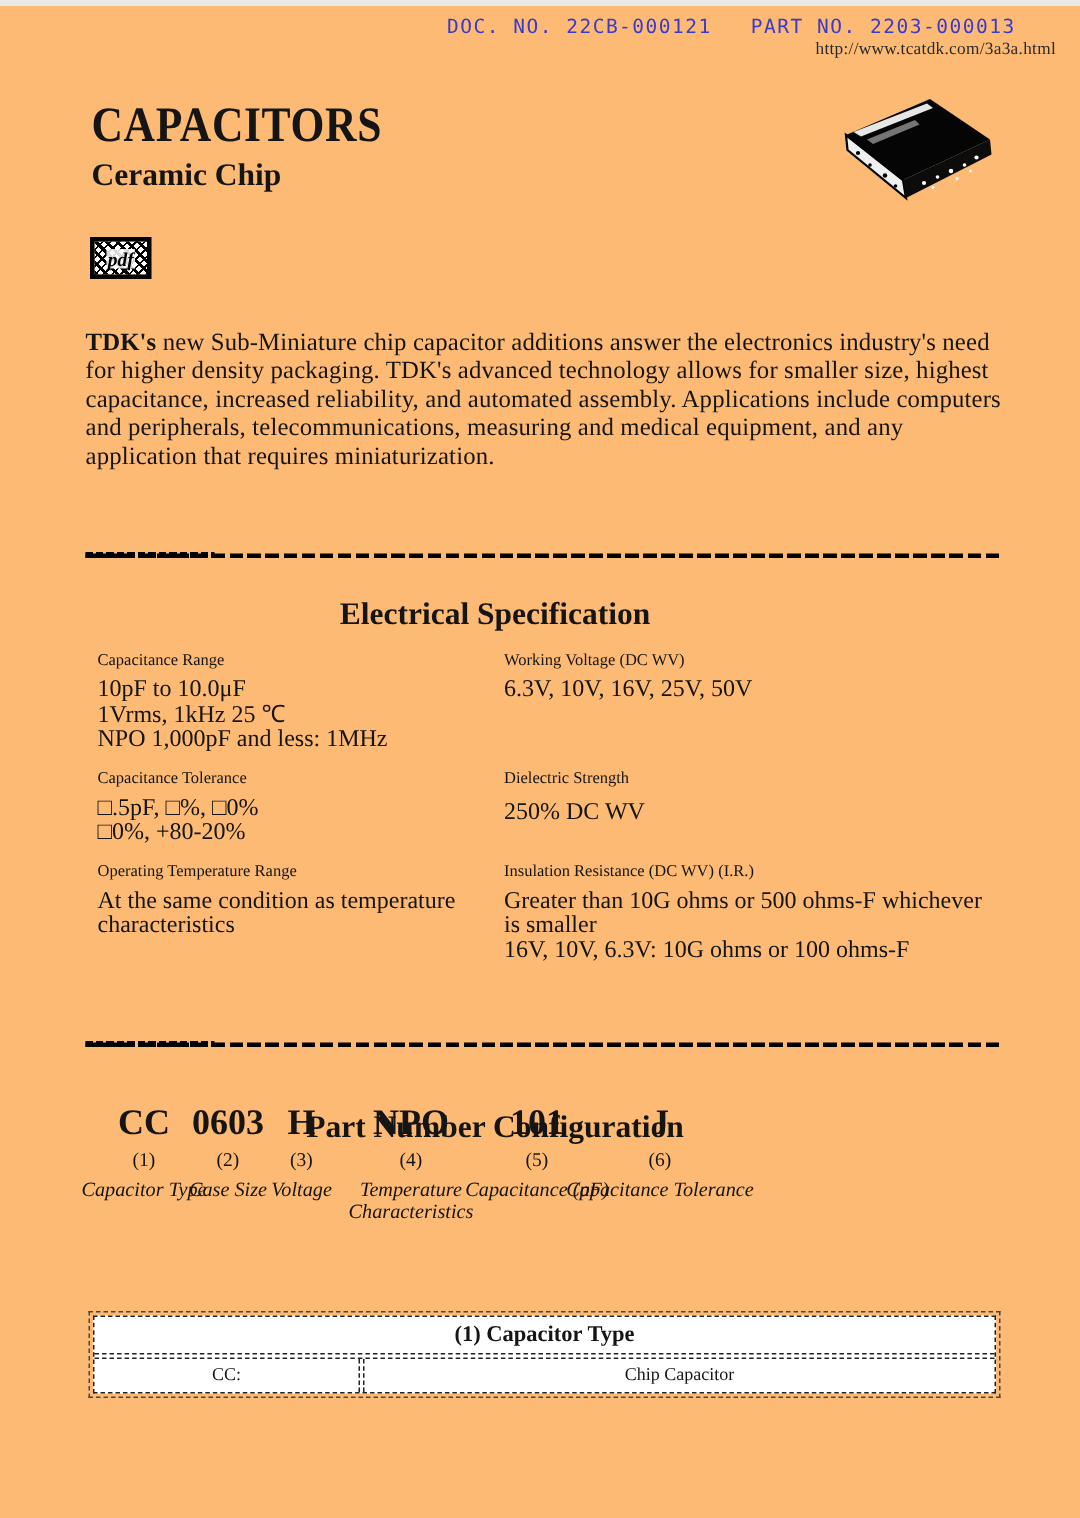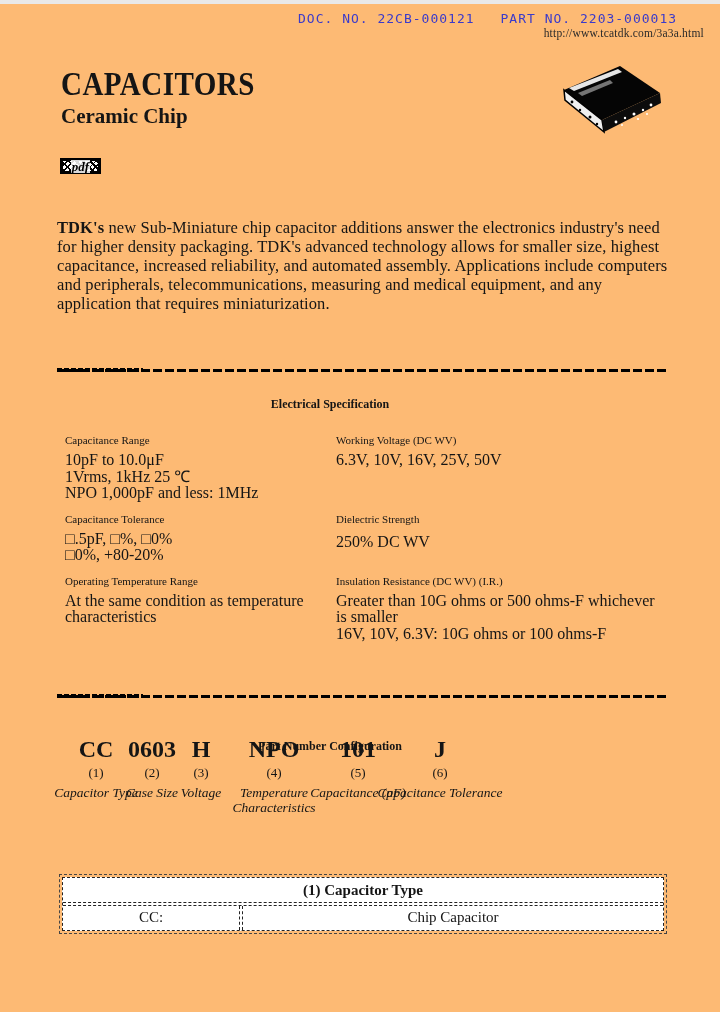--- a/index.html
+++ b/index.html
@@ -37,21 +37,21 @@
     white-space: nowrap;
   }
   .subtitle {
     position: absolute; top: 100px; left: 61px;
     font-size: 21px; font-weight: bold;
   }
 
   
   .pdf-badge {
     position: absolute; top: 154px; left: 60px;
-    width: 41px; height: 16px;
+    width: 41px; height: 28px;
     border: 3px solid #000;
     background:
       repeating-linear-gradient(45deg, #000 0 2px, transparent 2px 5px),
       repeating-linear-gradient(-45deg, #000 0 1px, #fff 1px 4px);
     display: flex; align-items: center; justify-content: center;
     cursor: pointer;
   }
   .pdf-badge span {
     font-style: italic; font-weight: bold; font-size: 13px;
     color: #000; background: rgba(255,255,255,0.85);
@@ -75,21 +75,21 @@
   .scan-rule::before {
     content: ""; position: absolute; left: 0; top: -1px;
     width: 86px; height: 4px;
     background: repeating-linear-gradient(90deg, #000 0 5px, transparent 5px 7px);
   }
   .rule-1 { top: 365px; }
   .rule-2 { top: 691px; }
 
   .section-heading {
     position: absolute; left: 0; width: 660px;
-    text-align: center; font-weight: bold; font-size: 12px;
+    text-align: center; font-weight: bold; font-size: 21px;
   }
   .h-espec { top: 393px; }
   .h-pnc  { top: 735px; }
 
   
   .spec-rows { position: absolute; top: 430px; left: 65px; width: 602px; }
   .spec-row { display: grid; grid-template-columns: 271px 1fr; margin-bottom: 11px; }
   .spec-cell-title { font-weight: normal; font-size: 11px; margin-bottom: 6px; }
   .spec-line { font-size: 16px; line-height: 16.5px; }
   .spec-gap-line { margin-top: 9px; }
@@ -108,21 +108,21 @@
     border: 1px dashed #222;
     outline: 1px dashed #444; outline-offset: 2px;
     background: #fff;
   }
   .tt-header {
     text-align: center; font-weight: bold; font-size: 15px;
     padding: 4px 0 3px 0;
     border-bottom: 1px dashed #222;
   }
   .tt-row { display: flex; margin-top: 2px; border-top: 1px dashed #222; }
-  .tt-cell { font-size: 15px; text-align: center; padding: 3px 0 4px 0; }
+  .tt-cell { font-size: 12px; text-align: center; padding: 3px 0 4px 0; }
   .tt-cell-code { width: 177px; border-right: 1px dashed #222; }
   .tt-cell-desc { flex: 1; border-left: 1px dashed #222; margin-left: 2px; }
 </style>
 </head>
 <body>
 
 <div class="page">
 
   <div class="doc-line">
     <span>DOC. NO. 22CB-000121</span>

